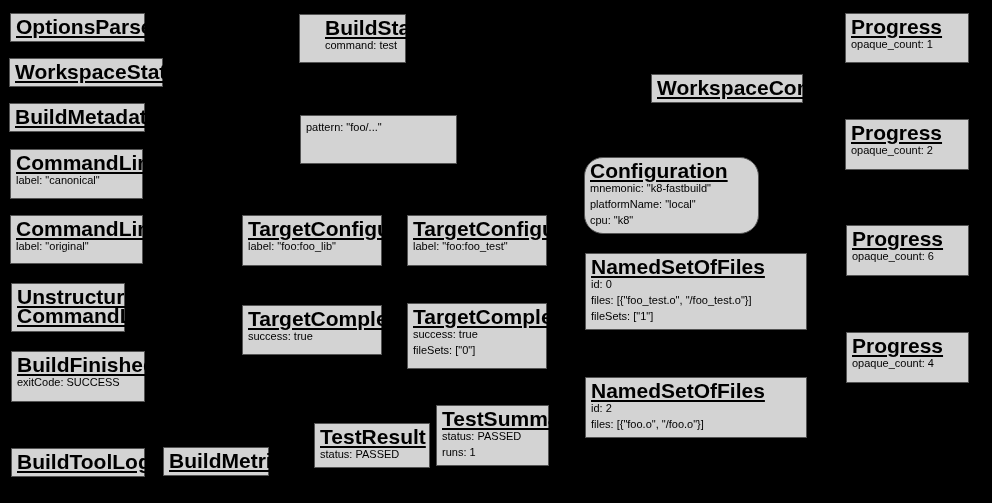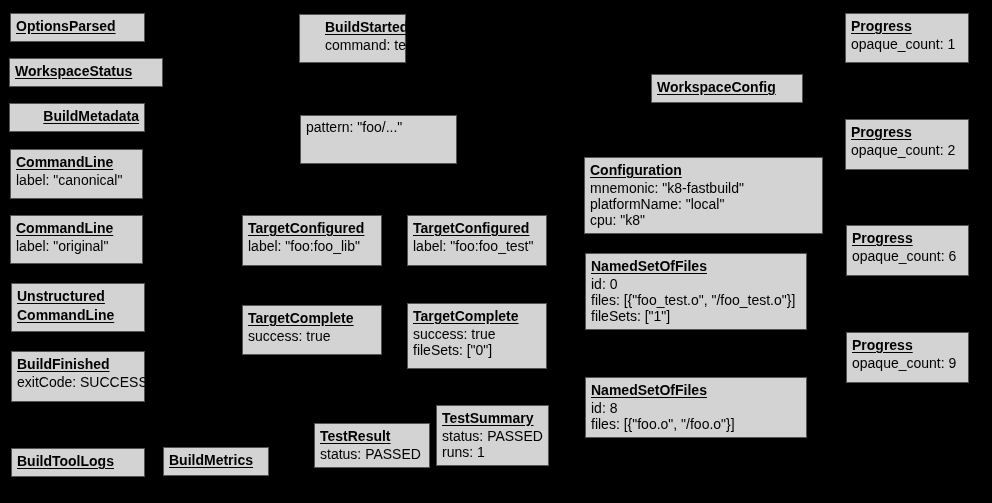--- a/index.html
+++ b/index.html
@@ -19,27 +19,27 @@
   .box{
     position:absolute;
     box-sizing:border-box;
     background:var(--box-fill);
     border:1px solid var(--box-border);
     color:var(--text);
     padding:3px 5px 5px 5px;
   }
   .title{
     font-weight:bold;
-    font-size:14px;
+    font-size:21px;
     line-height:19px;
     text-decoration:underline;
     text-underline-offset:2px;
   }
   .line{
-    font-size:14px;
+    font-size:11px;
     line-height:16px;
     white-space:nowrap;
   }
 </style>
 </head>
 <body>
 
 <div class="canvas">
 
   <div class="box" style="left:10px;top:13px;width:135px;">
@@ -57,21 +57,21 @@
   <div class="box" style="left:10px;top:149px;width:133px;min-height:50px;">
     <div class="title">CommandLine</div>
     <div class="line">label: "canonical"</div>
   </div>
 
   <div class="box" style="left:10px;top:215px;width:133px;min-height:49px;">
     <div class="title">CommandLine</div>
     <div class="line">label: "original"</div>
   </div>
 
-  <div class="box" style="left:11px;top:283px;width:134px;min-height:49px;">
+  <div class="box" style="left:11px;top:283px;width:114px;min-height:49px;">
     <div class="title">Unstructured CommandLine</div>
   </div>
 
   <div class="box" style="left:11px;top:351px;width:134px;min-height:51px;">
     <div class="title">BuildFinished</div>
     <div class="line">exitCode: SUCCESS</div>
   </div>
 
   <div class="box" style="left:11px;top:448px;width:134px;">
     <div class="title">BuildToolLogs</div>
@@ -119,53 +119,53 @@
   <div class="box" style="left:436px;top:405px;width:113px;min-height:60px;">
     <div class="title">TestSummary</div>
     <div class="line">status: PASSED</div>
     <div class="line">runs: 1</div>
   </div>
 
   <div class="box" style="left:651px;top:74px;width:152px;">
     <div class="title">WorkspaceConfig</div>
   </div>
 
-  <div class="box" style="left:584px;top:157px;width:239px;min-height:74px;">
+  <div class="box" style="left:584px;top:157px;width:175px;min-height:74px;border-radius:19px;">
     <div class="title">Configuration</div>
     <div class="line">mnemonic: "k8-fastbuild"</div>
     <div class="line">platformName: "local"</div>
     <div class="line">cpu: "k8"</div>
   </div>
 
   <div class="box" style="left:585px;top:253px;width:222px;min-height:77px;">
     <div class="title">NamedSetOfFiles</div>
     <div class="line">id: 0</div>
     <div class="line">files: [{"foo_test.o", "/foo_test.o"}]</div>
     <div class="line">fileSets: ["1"]</div>
   </div>
 
   <div class="box" style="left:585px;top:377px;width:222px;min-height:61px;">
     <div class="title">NamedSetOfFiles</div>
-    <div class="line">id: 8</div>
+    <div class="line">id: 2</div>
     <div class="line">files: [{"foo.o", "/foo.o"}]</div>
   </div>
 
   <div class="box" style="left:845px;top:13px;width:124px;min-height:50px;">
     <div class="title">Progress</div>
     <div class="line">opaque_count: 1</div>
   </div>
 
   <div class="box" style="left:845px;top:119px;width:124px;min-height:51px;">
     <div class="title">Progress</div>
     <div class="line">opaque_count: 2</div>
   </div>
 
   <div class="box" style="left:846px;top:225px;width:123px;min-height:51px;">
     <div class="title">Progress</div>
     <div class="line">opaque_count: 6</div>
   </div>
 
   <div class="box" style="left:846px;top:332px;width:123px;min-height:51px;">
     <div class="title">Progress</div>
-    <div class="line">opaque_count: 9</div>
+    <div class="line">opaque_count: 4</div>
   </div>
 
 </div>
 
 </body></html>

